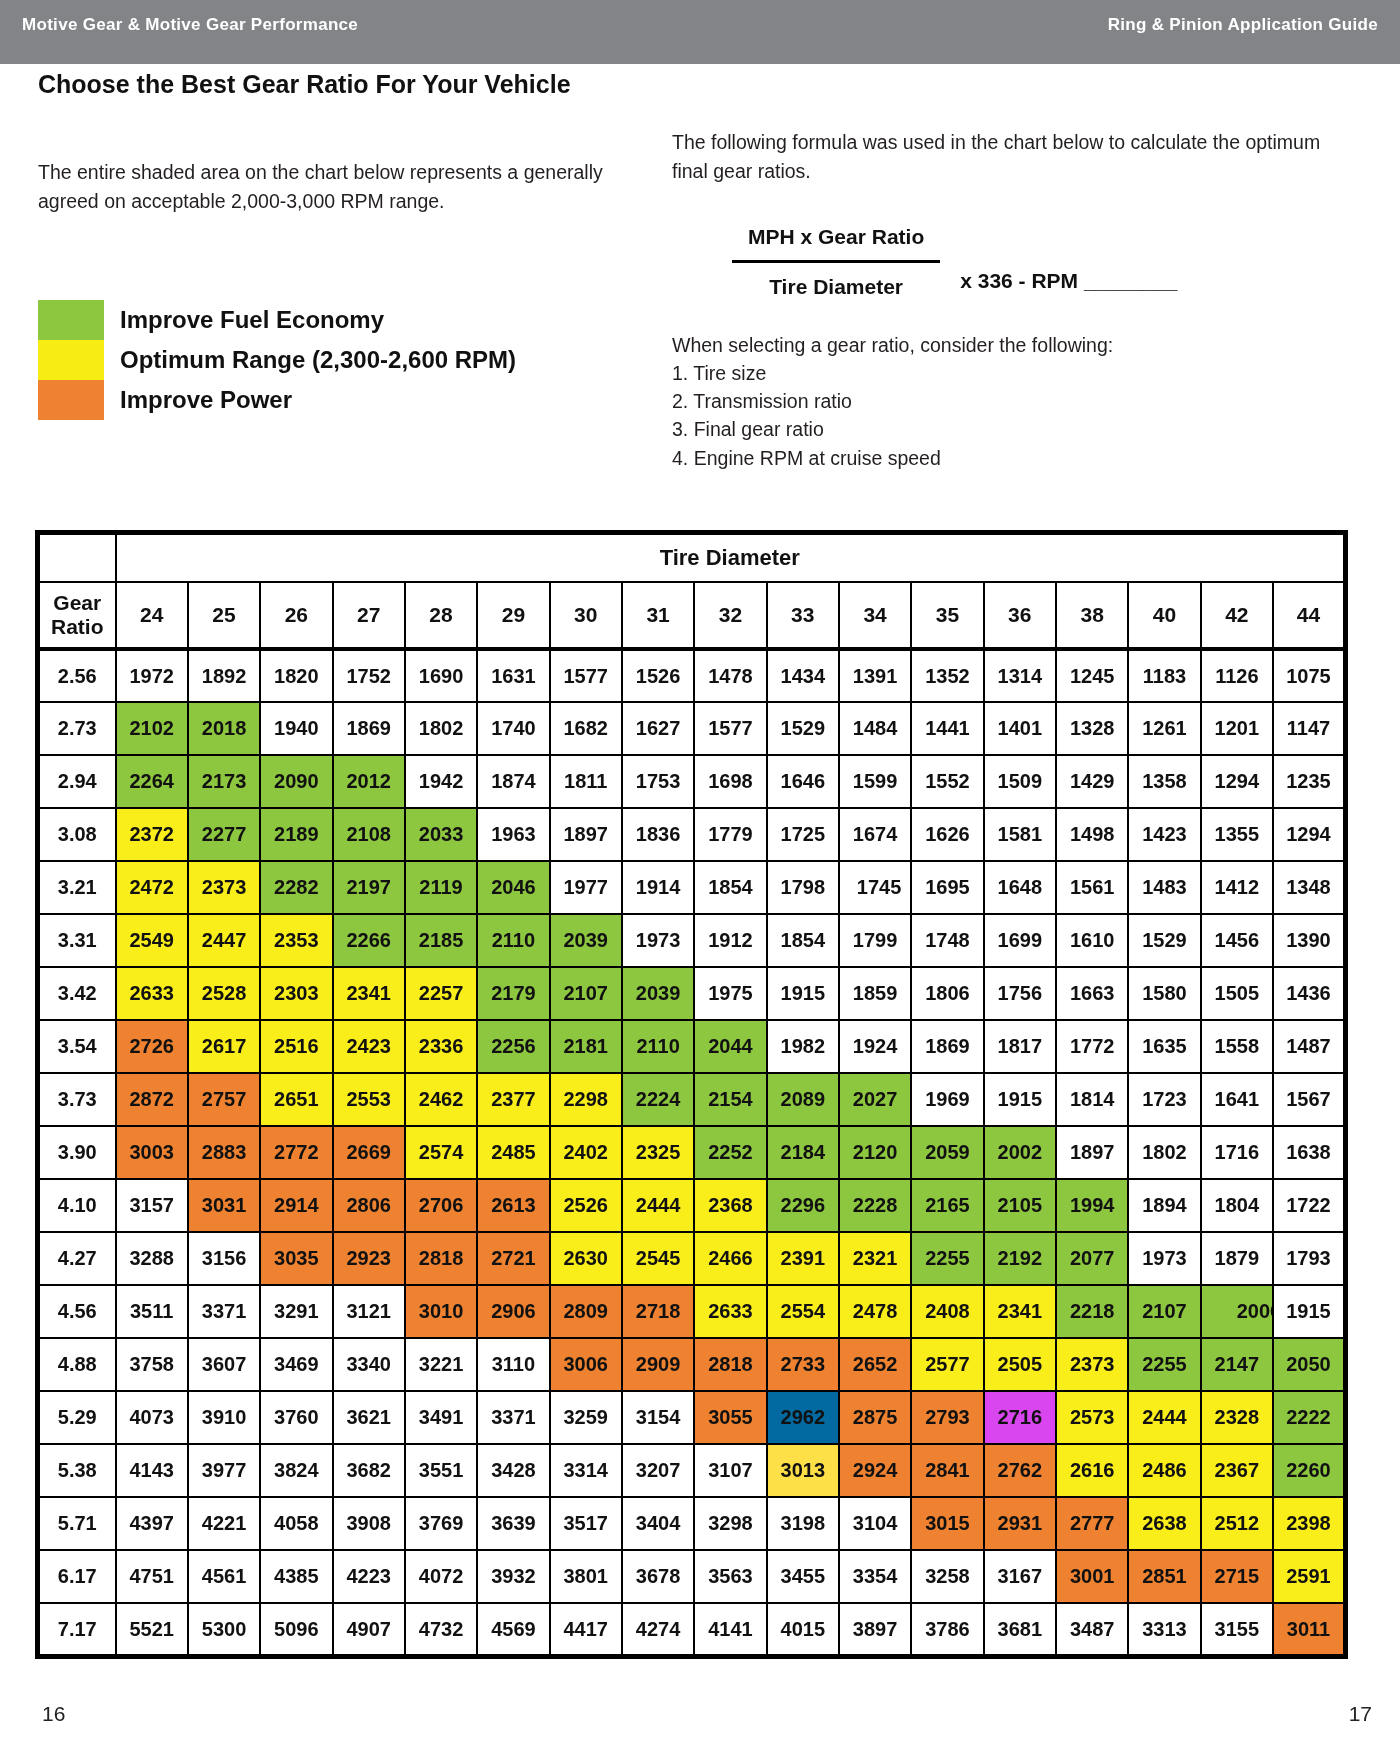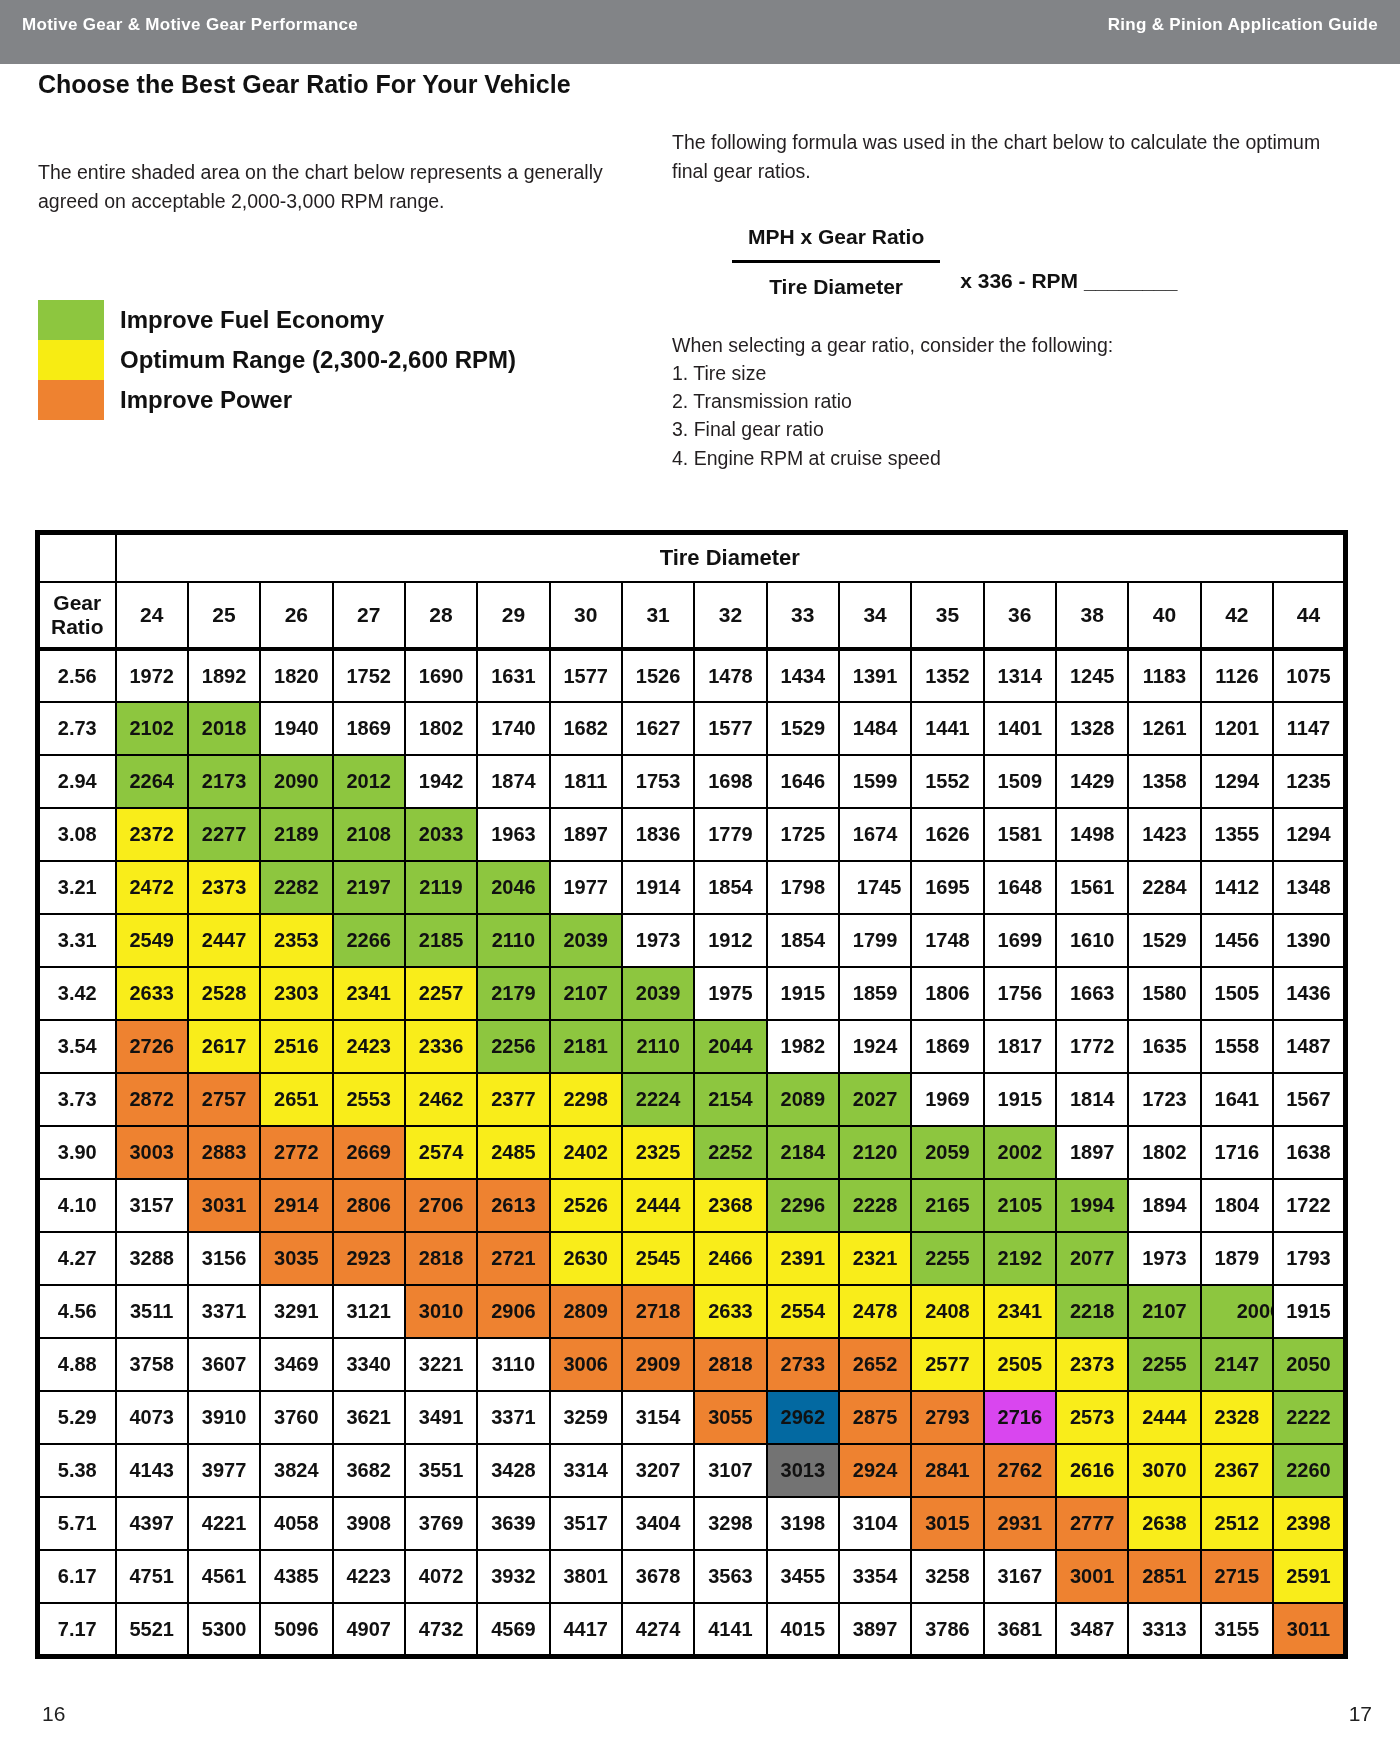--- a/index.html
+++ b/index.html
@@ -236,21 +236,21 @@
           <td style="background-color: rgb(141, 198, 63);">2119</td>
           <td style="background-color: rgb(141, 198, 63);">2046</td>
           <td style="background-color: rgb(255, 255, 255);">1977</td>
           <td style="background-color: rgb(255, 255, 255);">1914</td>
           <td style="background-color: rgb(255, 255, 255);">1854</td>
           <td style="background-color: rgb(255, 255, 255);">1798</td>
           <td style="background-color: rgb(255, 255, 255); padding-left: 8px;">1745</td>
           <td style="background-color: rgb(255, 255, 255);">1695</td>
           <td style="background-color: rgb(255, 255, 255);">1648</td>
           <td style="background-color: rgb(255, 255, 255);">1561</td>
-          <td style="background-color: rgb(255, 255, 255);">2284</td>
+          <td style="background-color: rgb(255, 255, 255);">1483</td>
           <td style="background-color: rgb(255, 255, 255);">1412</td>
           <td style="background-color: rgb(255, 255, 255);">1348</td>
         </tr>
         <tr>
           <th class="ratio-cell">3.31</th>
           <td style="background-color: rgb(249, 237, 26);">2549</td>
           <td style="background-color: rgb(249, 237, 26);">2447</td>
           <td style="background-color: rgb(249, 237, 26);">2353</td>
           <td style="background-color: rgb(141, 198, 63);">2266</td>
           <td style="background-color: rgb(141, 198, 63);">2185</td>
@@ -451,26 +451,26 @@
           <th class="ratio-cell">5.38</th>
           <td style="background-color: rgb(255, 255, 255);">4143</td>
           <td style="background-color: rgb(255, 255, 255);">3977</td>
           <td style="background-color: rgb(255, 255, 255);">3824</td>
           <td style="background-color: rgb(255, 255, 255);">3682</td>
           <td style="background-color: rgb(255, 255, 255);">3551</td>
           <td style="background-color: rgb(255, 255, 255);">3428</td>
           <td style="background-color: rgb(255, 255, 255);">3314</td>
           <td style="background-color: rgb(255, 255, 255);">3207</td>
           <td style="background-color: rgb(255, 255, 255);">3107</td>
-          <td style="background-color: #737373;">3013</td>
+          <td style="background-color: #fde047;">3013</td>
           <td style="background-color: rgb(238, 130, 48);">2924</td>
           <td style="background-color: rgb(238, 130, 48);">2841</td>
           <td style="background-color: rgb(238, 130, 48);">2762</td>
           <td style="background-color: rgb(249, 237, 26);">2616</td>
-          <td style="background-color: rgb(249, 237, 26);">3070</td>
+          <td style="background-color: rgb(249, 237, 26);">2486</td>
           <td style="background-color: rgb(249, 237, 26);">2367</td>
           <td style="background-color: rgb(141, 198, 63);">2260</td>
         </tr>
         <tr>
           <th class="ratio-cell">5.71</th>
           <td style="background-color: rgb(255, 255, 255);">4397</td>
           <td style="background-color: rgb(255, 255, 255);">4221</td>
           <td style="background-color: rgb(255, 255, 255);">4058</td>
           <td style="background-color: rgb(255, 255, 255);">3908</td>
           <td style="background-color: rgb(255, 255, 255);">3769</td>

